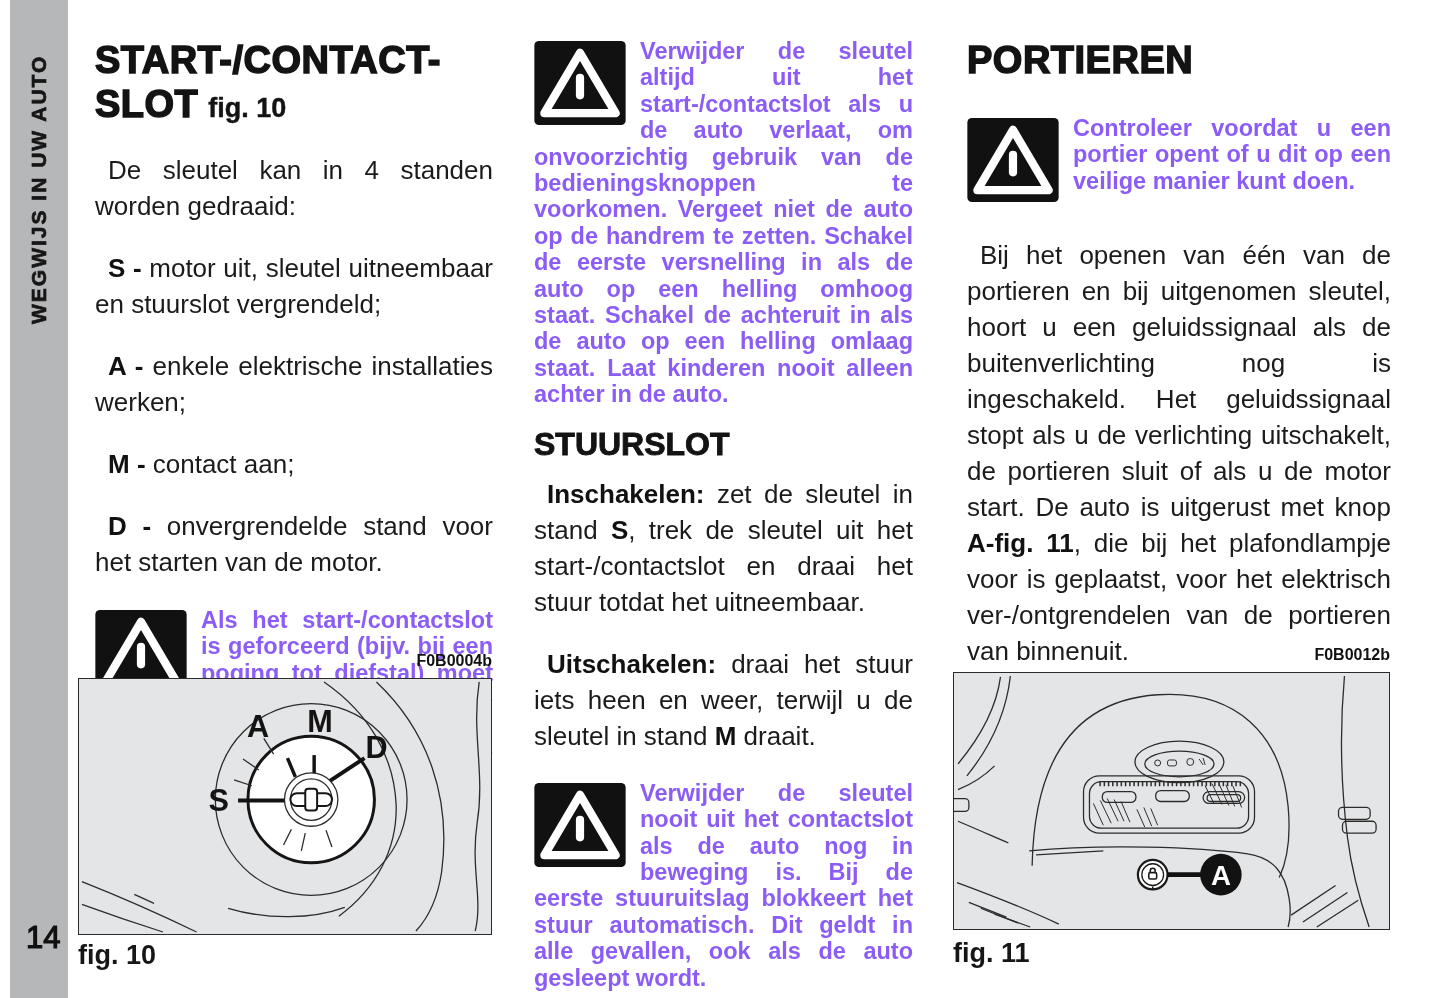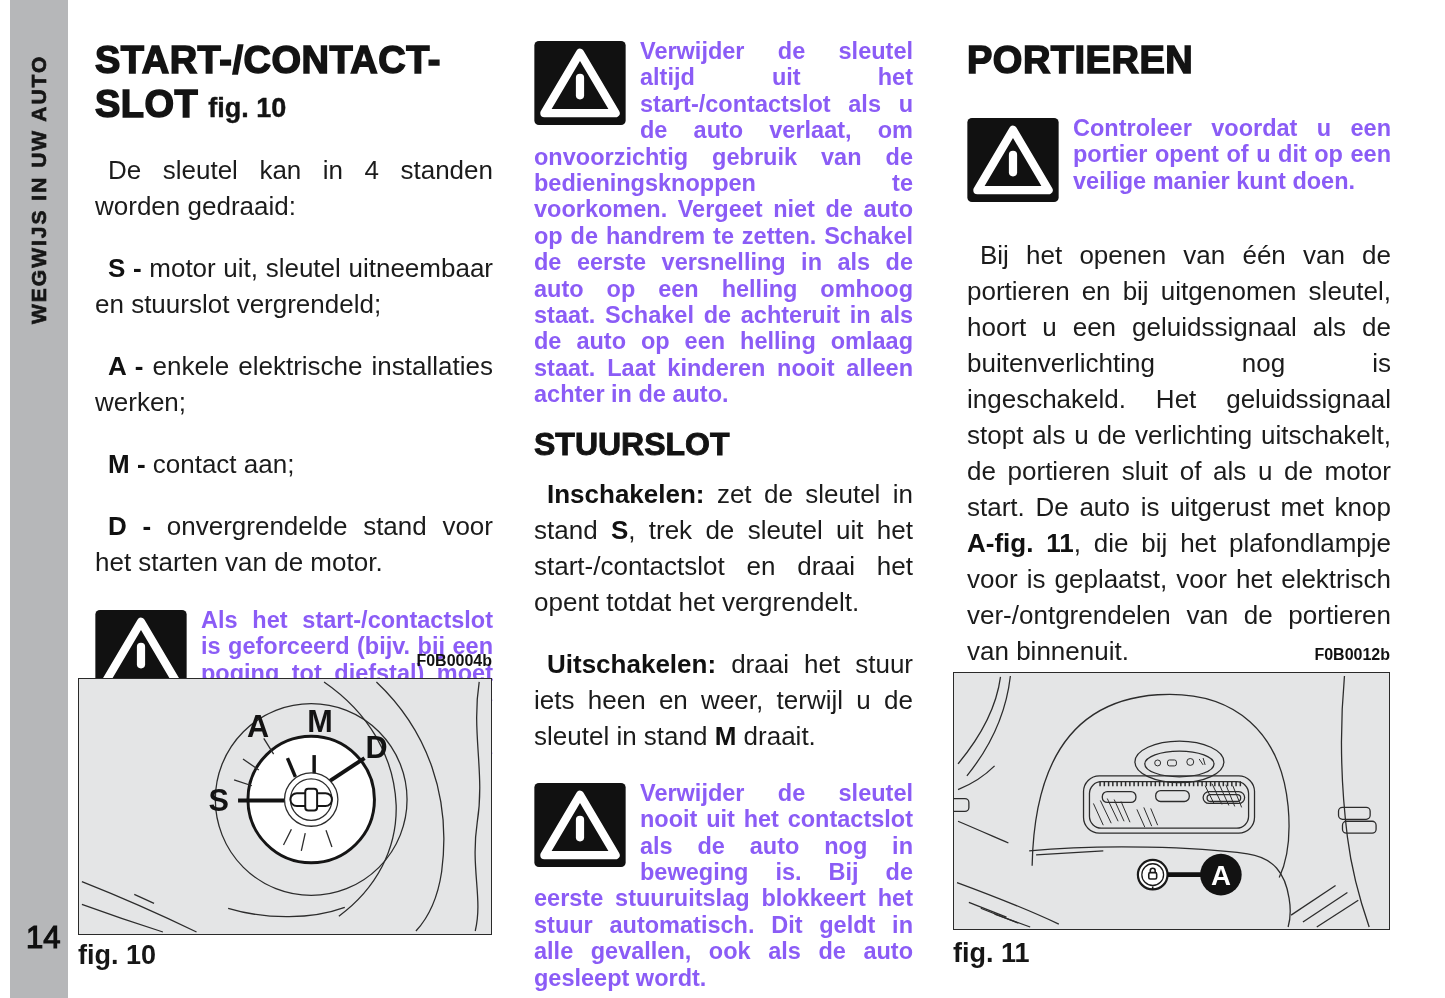--- a/index.html
+++ b/index.html
@@ -155,21 +155,21 @@
         <rect x="0" y="0" width="100" height="92" rx="5" fill="#111"></rect>
         <path d="M50 13 L89 79 L11 79 Z" fill="none" stroke="#fff" stroke-width="9" stroke-linejoin="round"></path>
         <rect x="45.5" y="36" width="9" height="28" rx="4.5" fill="#fff"></rect>
       </svg>
     </span>
     <span>Verwijder de sleutel altijd uit het start-/contactslot als u de auto verlaat, om onvoorzichtig gebruik van de bedieningsknoppen te voorkomen. Vergeet niet de auto op de handrem te zetten. Schakel de eerste versnelling in als de auto op een helling omhoog staat. Schakel de achteruit in als de auto op een helling omlaag staat. Laat kinderen nooit alleen achter in de auto.</span>
   </div>
 
   <div class="h2">STUURSLOT</div>
 
-  <p class="para"><b>Inschakelen:</b><span> zet de sleutel in stand </span><b>S</b><span>, trek de sleutel uit het start-/contactslot en draai het opent totdat het vergrendelt.</span></p>
+  <p class="para"><b>Inschakelen:</b><span> zet de sleutel in stand </span><b>S</b><span>, trek de sleutel uit het start-/contactslot en draai het stuur totdat het uitneembaar.</span></p>
 
   <p class="para"><b>Uitschakelen:</b><span> draai het stuur iets heen en weer, terwijl u de sleutel in stand </span><b>M</b><span> draait.</span></p>
 
   <div class="warning" style="margin-top:24px;">
     <span class="warn-icon">
       <svg viewBox="0 0 100 92" width="92" height="84">
         <rect x="0" y="0" width="100" height="92" rx="5" fill="#111"></rect>
         <path d="M50 13 L89 79 L11 79 Z" fill="none" stroke="#fff" stroke-width="9" stroke-linejoin="round"></path>
         <rect x="45.5" y="36" width="9" height="28" rx="4.5" fill="#fff"></rect>
       </svg>

